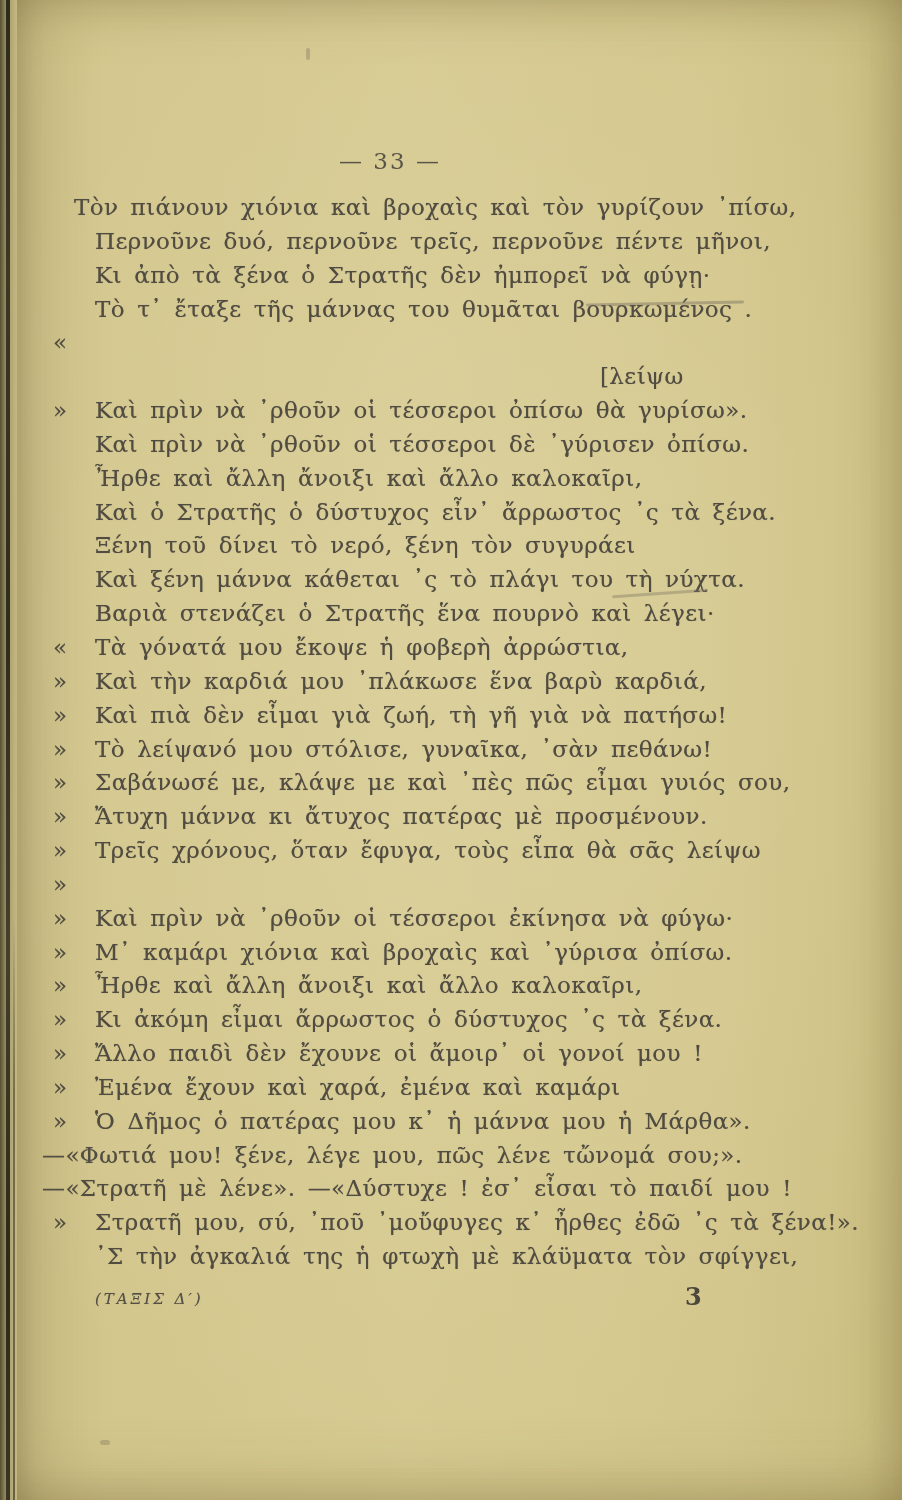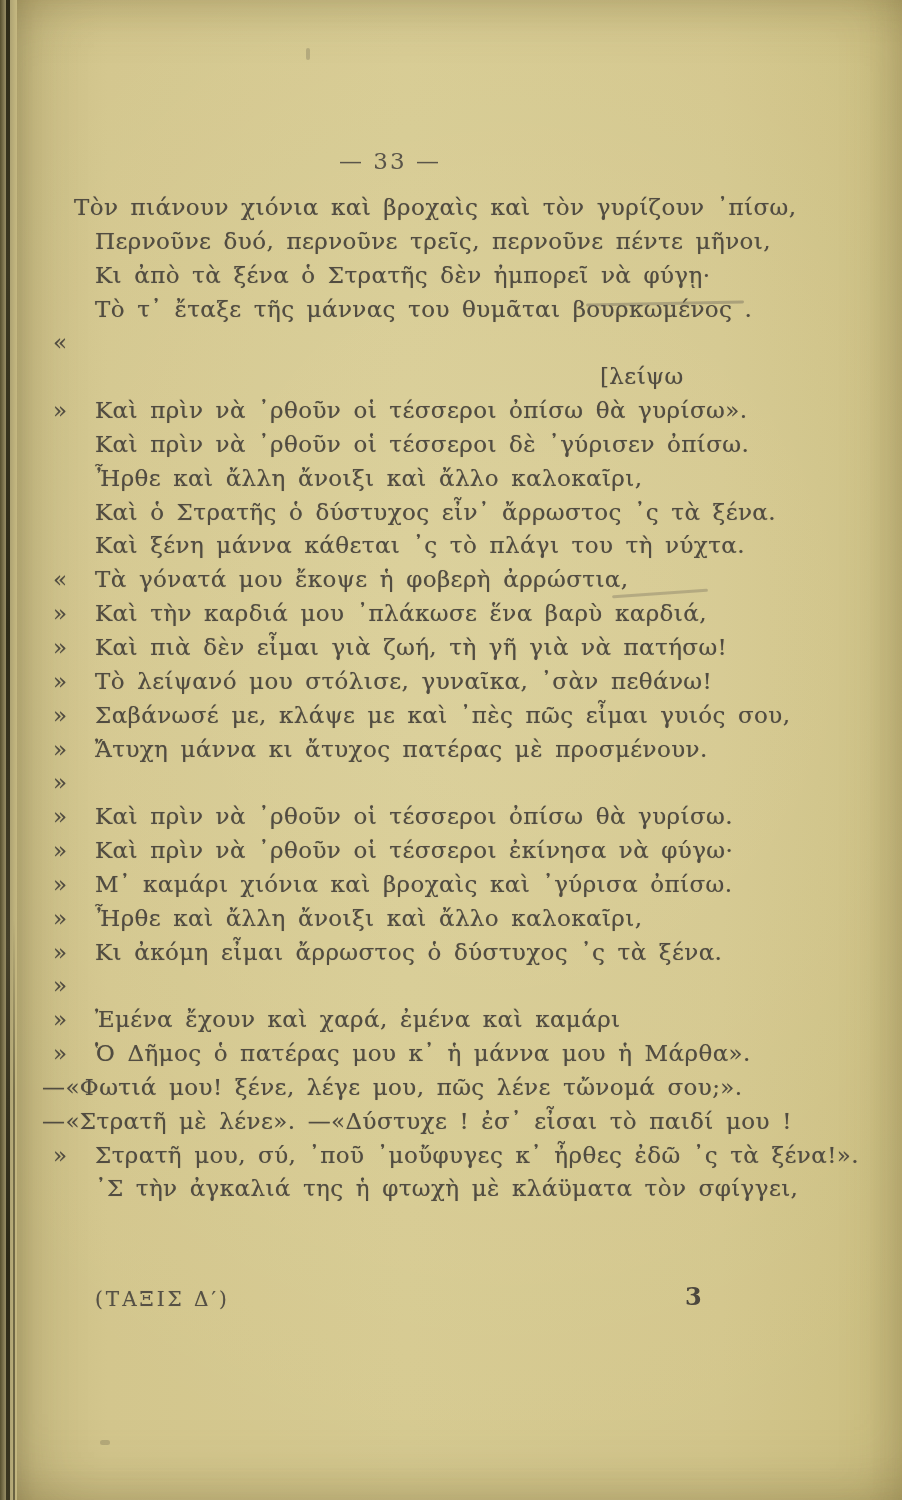--- a/index.html
+++ b/index.html
@@ -46,22 +46,23 @@
     text-shadow:0 0 0.7px rgba(80,75,63,.55);
   }
   .marker{position:absolute;left:13px;top:0;}
   .line.outdent{padding-left:34px;}
   .line.flush{padding-left:2px;}
   .line.hang{padding-left:560px;}
   .footer{
     position:absolute;top:1282px;left:40px;right:40px;height:34px;line-height:34px;
   }
   .footer-left{
-    padding-left:55px;font-size:20px;letter-spacing:3px;color:#555045;
+    padding-left:55px;font-size:15px;letter-spacing:3px;color:#555045;
     text-shadow:0 0 0.7px rgba(80,75,63,.5);
+    font-style:italic;
   }
   .footer-right{
     position:absolute;left:645px;top:-2px;font-size:24px;font-weight:bold;color:#4c473d;
   }
   
   .pencil-1{
     position:absolute;left:586px;top:302px;width:158px;height:3px;
     background:rgba(112,106,90,.42);border-radius:2px;transform:rotate(-1.2deg);
   }
   .pencil-2{
@@ -92,34 +93,36 @@
       <div class="line outdent"><span class="marker"></span><span class="txt">Τὸν πιάνουν χιόνια καὶ βροχαὶς καὶ τὸν γυρίζουν ᾽πίσω,</span></div>
       <div class="line"><span class="marker"></span><span class="txt">Περνοῦνε δυό, περνοῦνε τρεῖς, περνοῦνε πέντε μῆνοι,</span></div>
       <div class="line"><span class="marker"></span><span class="txt">Κι ἀπὸ τὰ ξένα ὁ Στρατῆς δὲν ἠμπορεῖ νὰ φύγῃ·</span></div>
       <div class="line"><span class="marker"></span><span class="txt">Τὸ τ᾽ ἔταξε τῆς μάννας του θυμᾶται βουρκωμένος .</span></div>
       <div class="line"><span class="marker">«</span></div>
       <div class="line hang"><span class="marker"></span><span class="txt">[λείψω</span></div>
       <div class="line"><span class="marker">»</span><span class="txt">Καὶ πρὶν νὰ ᾽ρθοῦν οἱ τέσσεροι ὀπίσω θὰ γυρίσω».</span></div>
       <div class="line"><span class="marker"></span><span class="txt">Καὶ πρὶν νὰ ᾽ρθοῦν οἱ τέσσεροι δὲ ᾽γύρισεν ὀπίσω.</span></div>
       <div class="line"><span class="marker"></span><span class="txt">Ἦρθε καὶ ἄλλη ἄνοιξι καὶ ἄλλο καλοκαῖρι,</span></div>
       <div class="line"><span class="marker"></span><span class="txt">Καὶ ὁ Στρατῆς ὁ δύστυχος εἶν᾽ ἄρρωστος ᾽ς τὰ ξένα.</span></div>
+      <div class="line"><span class="marker"></span><span class="txt">Ξένη τοῦ δίνει τὸ νερό, ξένη τὸν συγυράει</span></div>
       <div class="line"><span class="marker"></span><span class="txt">Καὶ ξένη μάννα κάθεται ᾽ς τὸ πλάγι του τὴ νύχτα.</span></div>
+      <div class="line"><span class="marker"></span><span class="txt">Βαριὰ στενάζει ὁ Στρατῆς ἕνα πουρνὸ καὶ λέγει·</span></div>
       <div class="line"><span class="marker">«</span><span class="txt">Τὰ γόνατά μου ἔκοψε ἡ φοβερὴ ἀρρώστια,</span></div>
       <div class="line"><span class="marker">»</span><span class="txt">Καὶ τὴν καρδιά μου ᾽πλάκωσε ἕνα βαρὺ καρδιά,</span></div>
       <div class="line"><span class="marker">»</span><span class="txt">Καὶ πιὰ δὲν εἶμαι γιὰ ζωή, τὴ γῆ γιὰ νὰ πατήσω!</span></div>
       <div class="line"><span class="marker">»</span><span class="txt">Τὸ λείψανό μου στόλισε, γυναῖκα, ᾽σὰν πεθάνω!</span></div>
       <div class="line"><span class="marker">»</span><span class="txt">Σαβάνωσέ με, κλάψε με καὶ ᾽πὲς πῶς εἶμαι γυιός σου,</span></div>
       <div class="line"><span class="marker">»</span><span class="txt">Ἄτυχη μάννα κι ἄτυχος πατέρας μὲ προσμένουν.</span></div>
+      <div class="line"><span class="marker">»</span><span class="txt">Τρεῖς χρόνους, ὅταν ἔφυγα, τοὺς εἶπα θὰ σᾶς λείψω</span></div>
       <div class="line"><span class="marker">»</span></div>
-      <div class="line"><span class="marker">»</span><span class="txt">Καὶ πρὶν νὰ ᾽ρθοῦν οἱ τέσσεροι ὀπίσω θὰ γυρίσω.</span></div>
       <div class="line"><span class="marker">»</span><span class="txt">Καὶ πρὶν νὰ ᾽ρθοῦν οἱ τέσσεροι ἐκίνησα νὰ φύγω·</span></div>
       <div class="line"><span class="marker">»</span><span class="txt">Μ᾽ καμάρι χιόνια καὶ βροχαὶς καὶ ᾽γύρισα ὀπίσω.</span></div>
       <div class="line"><span class="marker">»</span><span class="txt">Ἦρθε καὶ ἄλλη ἄνοιξι καὶ ἄλλο καλοκαῖρι,</span></div>
       <div class="line"><span class="marker">»</span><span class="txt">Κι ἀκόμη εἶμαι ἄρρωστος ὁ δύστυχος ᾽ς τὰ ξένα.</span></div>
-      <div class="line"><span class="marker">»</span></div>
+      <div class="line"><span class="marker">»</span><span class="txt">Ἄλλο παιδὶ δὲν ἔχουνε οἱ ἄμοιρ᾽ οἱ γονοί μου !</span></div>
       <div class="line"><span class="marker">»</span><span class="txt">Ἐμένα ἔχουν καὶ χαρά, ἐμένα καὶ καμάρι</span></div>
       <div class="line"><span class="marker">»</span><span class="txt">Ὁ Δῆμος ὁ πατέρας μου κ᾽ ἡ μάννα μου ἡ Μάρθα».</span></div>
       <div class="line flush"><span class="marker"></span><span class="txt">—«Φωτιά μου! ξένε, λέγε μου, πῶς λένε τὤνομά σου;».</span></div>
       <div class="line flush"><span class="marker"></span><span class="txt">—«Στρατῆ μὲ λένε». —«Δύστυχε ! ἐσ᾽ εἶσαι τὸ παιδί μου !</span></div>
       <div class="line"><span class="marker">»</span><span class="txt">Στρατῆ μου, σύ, ᾽ποῦ ᾽μοὔφυγες κ᾽ ἦρθες ἐδῶ ᾽ς τὰ ξένα!».</span></div>
       <div class="line"><span class="marker"></span><span class="txt">᾽Σ τὴν ἀγκαλιά της ἡ φτωχὴ μὲ κλάϋματα τὸν σφίγγει,</span></div>
     </div>
 
   <div class="footer">
     <span class="footer-left">(ΤΑΞΙΣ Δ′)</span>

